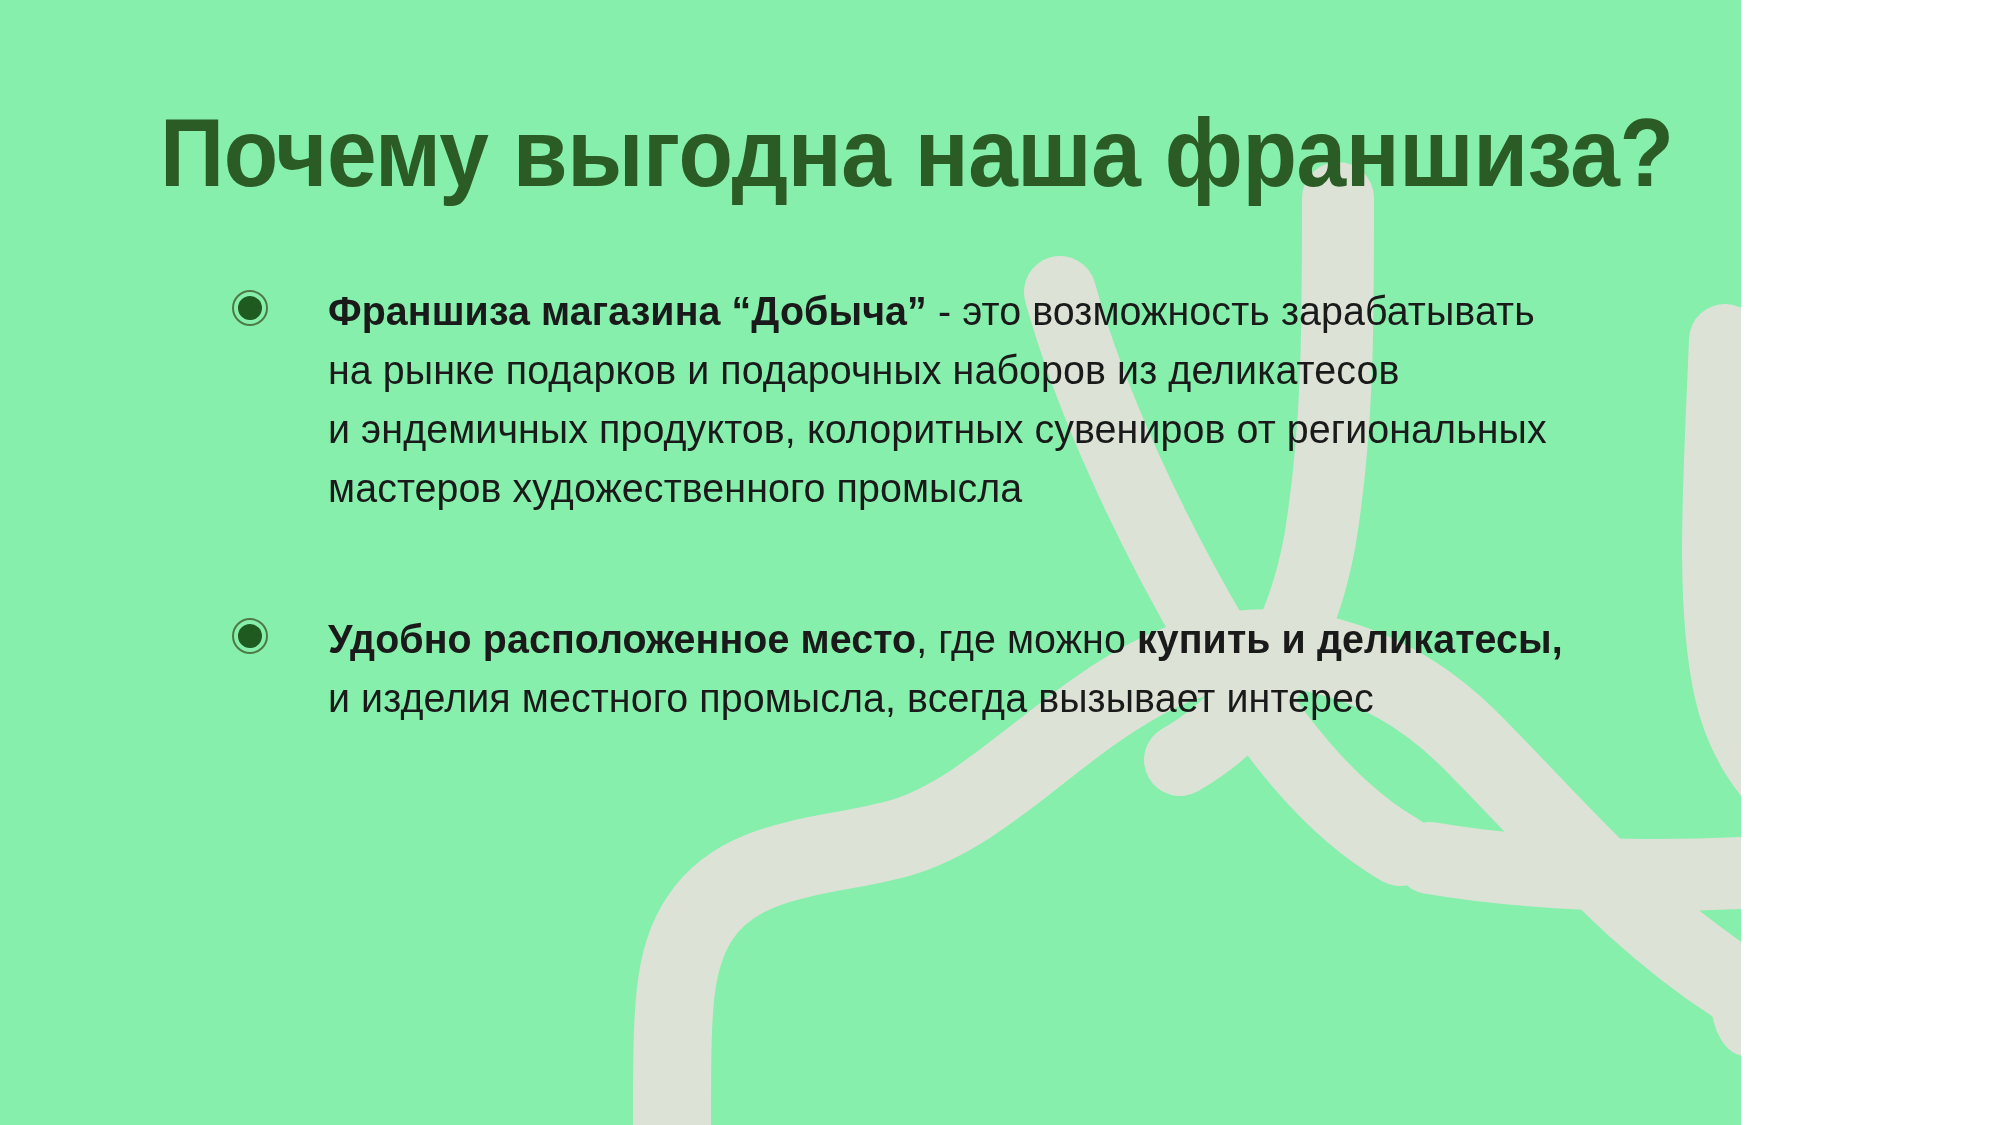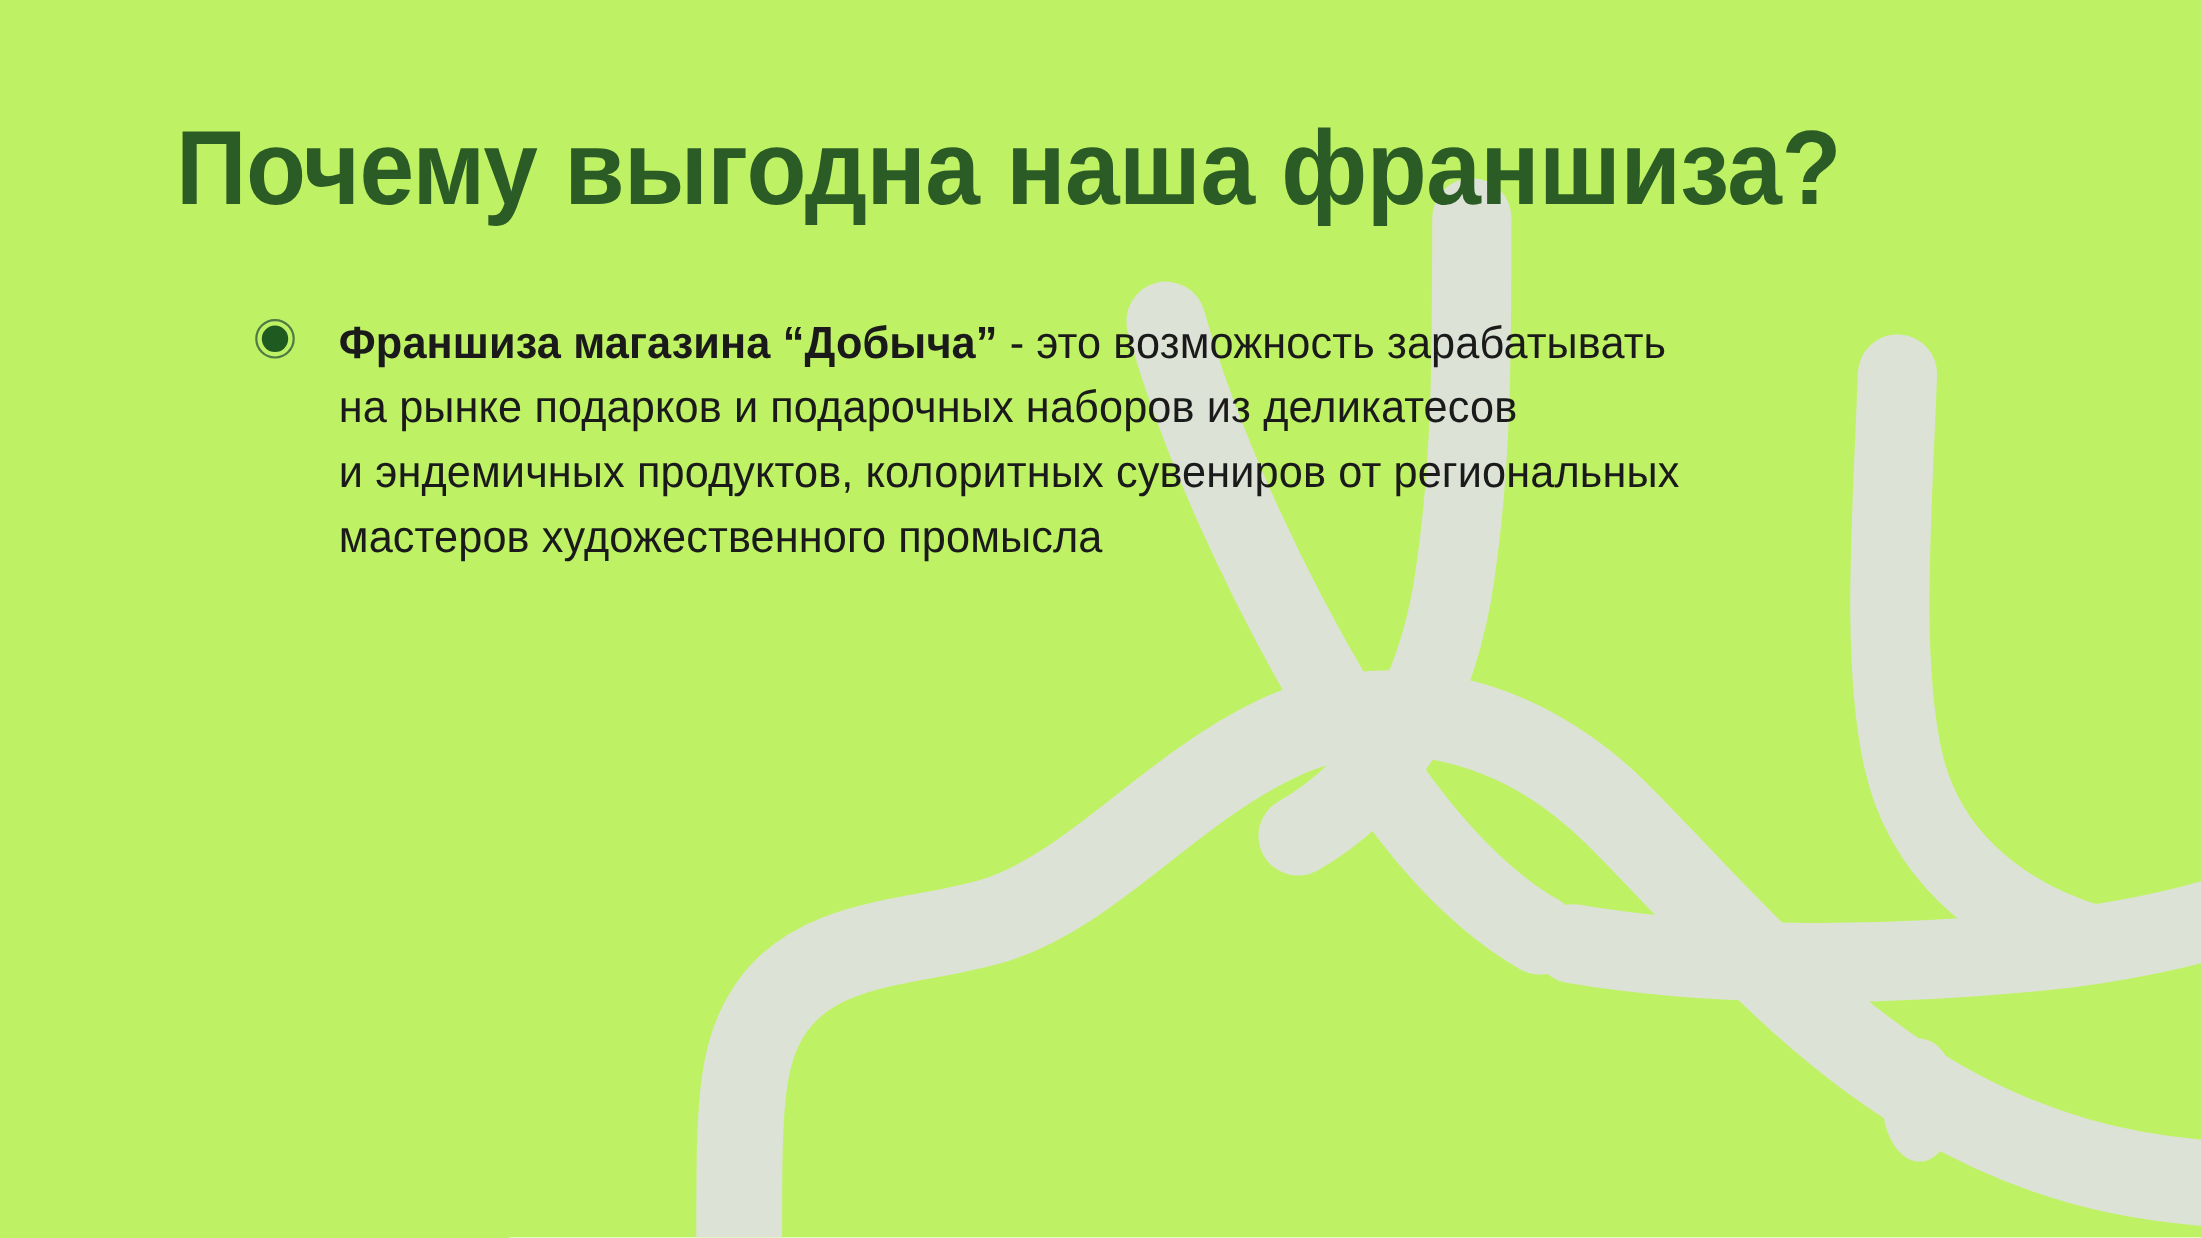--- a/index.html
+++ b/index.html
@@ -7,23 +7,23 @@
     margin: 0;
     padding: 0;
     background: #ffffff;
   }
   body {
     font-family: "Liberation Sans", "DejaVu Sans", sans-serif;
   }
 
   #slide {
     position: relative;
-    width: 2001px;
+    width: 1741px;
     height: 1125px;
-    background: #bef264;
+    background: #86efac;
     overflow: hidden;
   }
 
   
   #decor {
     position: absolute;
     left: 0;
     top: 0;
     width: 2001px;
     height: 1125px;
@@ -54,20 +54,21 @@
     left: 232px;
     top: 282px;
     width: 1640px;
     z-index: 2;
   }
 
   .bullet-item {
     position: relative;
     display: flex;
     align-items: flex-start;
+    gap: 20px;
   }
   .bullet-item.b0 { margin-top: 0px; }
   .bullet-item.b1 { margin-top: 92px; }
   .bullet-item.b2 { margin-top: 128px; }
 
   .bullet-marker {
     flex: 0 0 auto;
     width: 40px;
     height: 40px;
     margin-top: 8px;
@@ -143,16 +144,28 @@
       <div class="bullet-text">
         <span class="ln">
           <span class="lead">Франшиза магазина “Добыча”</span><span> - это возможность зарабатывать</span>
         </span>
         <span class="ln">на рынке подарков и подарочных наборов из деликатесов</span>
         <span class="ln">и эндемичных продуктов, колоритных сувениров от региональных</span>
         <span class="ln">мастеров художественного промысла</span>
       </div>
     </div>
 
+    <div class="bullet-item b1">
+      <span class="bullet-marker">
+        <span class="ring"></span>
+          <span class="dot"></span>
+      </span>
+      <div class="bullet-text">
+        <span class="ln">
+          <span class="lead">Удобно расположенное место</span><span>, где можно </span><span class="em">купить и деликатесы,</span>
+        </span>
+        <span class="ln">и изделия местного промысла, всегда вызывает интерес</span>
+      </div>
+    </div>
 
 
   </div>
 </div>
 
 </body></html>

